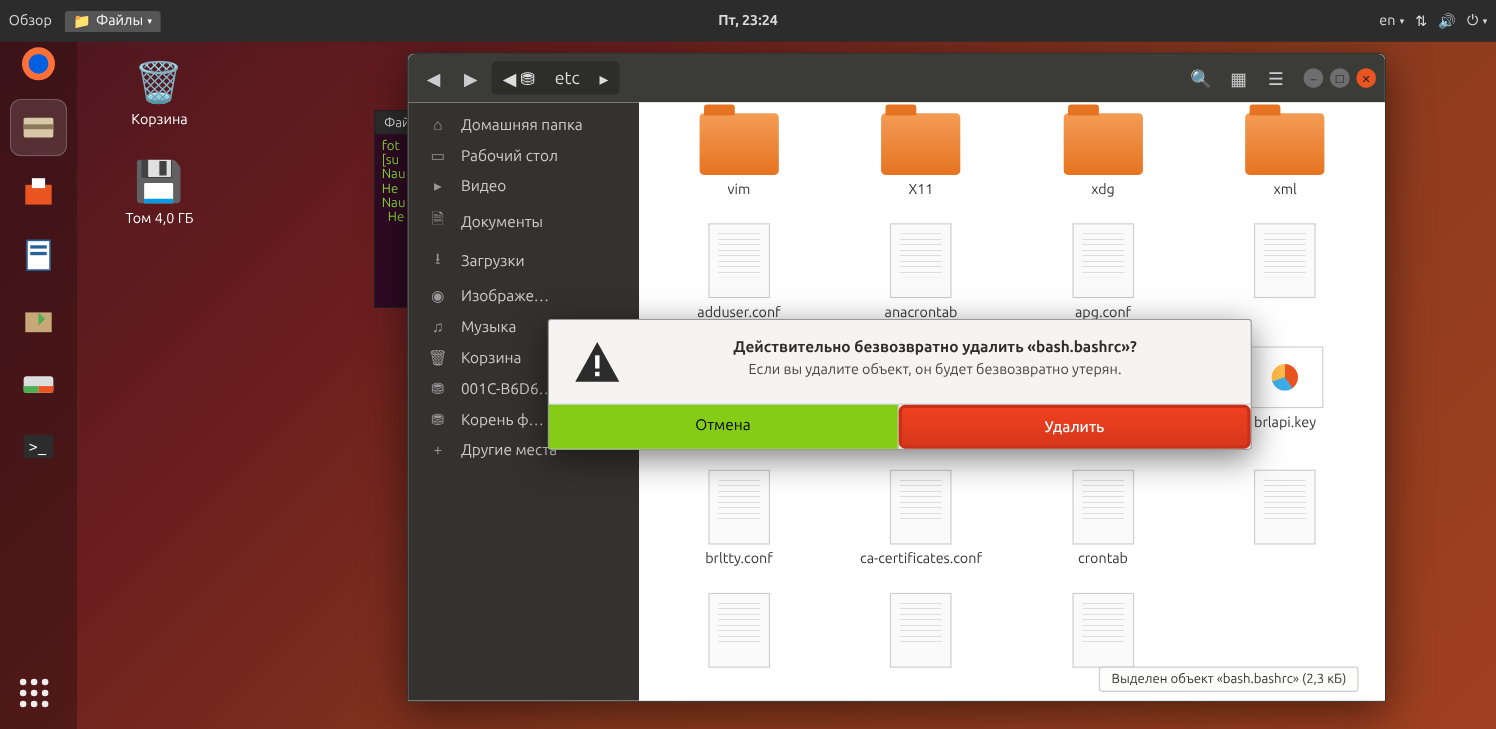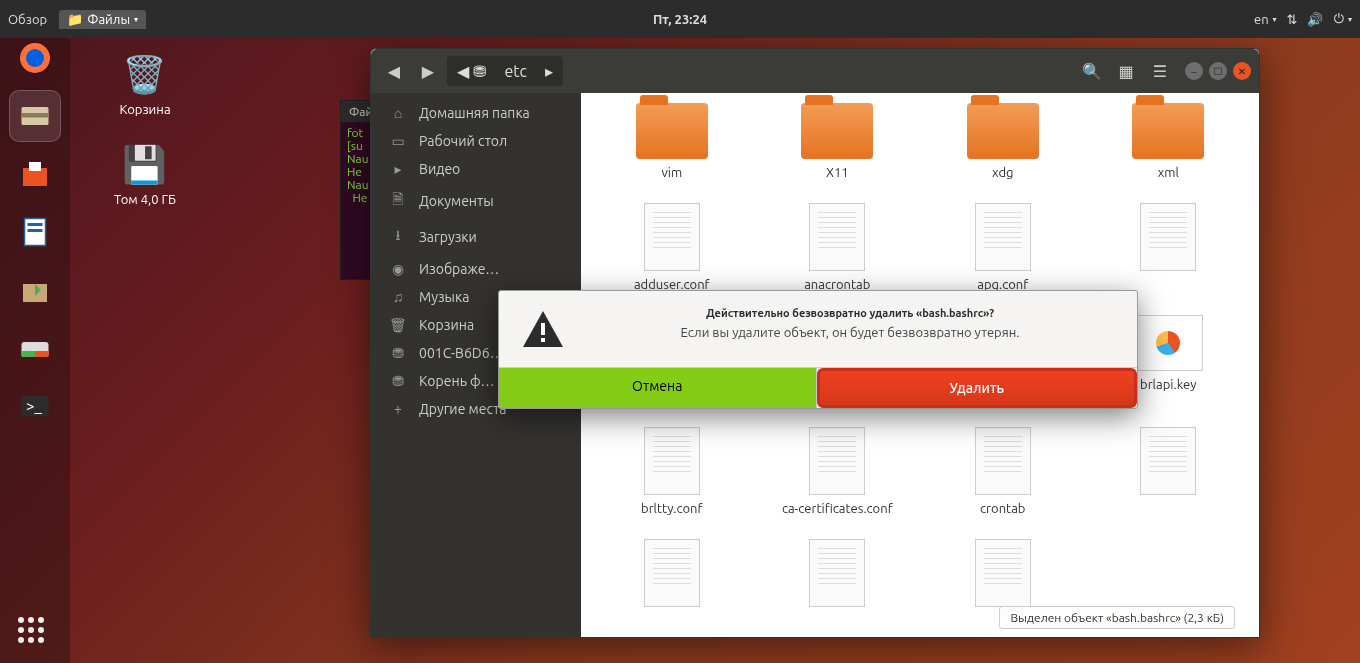--- a/index.html
+++ b/index.html
@@ -58,21 +58,21 @@
 .pie { width:24px; height:24px; border-radius:50%; background:conic-gradient(#e95420 0 40%,#3daee9 40% 70%,#fdbc4b 70% 100%); }
 
 .statusbar { position:absolute; bottom:8px; right:24px; background:#fdfdfc; border:1px solid #ccc; padding:4px 10px; font-size:12px; color:#333; border-radius:3px; }
 
 
 .dialog { position:absolute; left:498px; top:290px; width:640px; background:#f5f4f2; border:1px solid #999; box-shadow:0 8px 30px rgba(0,0,0,.5); z-index:60; border-radius:3px; }
 .dialog .dcontent { padding:16px 20px 12px; display:flex; gap:16px; }
 .dialog .warn { width:48px; height:48px; flex-shrink:0; }
 .dialog .warn svg{width:48px;height:48px;}
 .dialog .dtext { flex:1; text-align:center; }
-.dialog .dtitle { font-weight:bold; font-size:11px; color:#2c2c2c; margin-bottom:6px; }
+.dialog .dtitle { font-weight:bold; font-size:14px; color:#2c2c2c; margin-bottom:6px; }
 .dialog .dmsg { font-size:13px; color:#444; }
 .dialog .dbtns { display:flex; border-top:1px solid #ccc; }
 .dialog .dbtn { flex:1; padding:10px; font-size:14px; text-align:center; cursor:pointer; background:#84cc16; }
 .dialog .dbtn.cancel { border-right:1px solid #ccc; }
 .dialog .dbtn.delete { background:linear-gradient(#ef4120,#d6371b); color:#fff; font-weight:500; outline:3px solid #c8301a; outline-offset:-1px; border-radius:4px; margin:2px; }
 </style>
 </head>
 <body>
 
 <div class="topbar">

